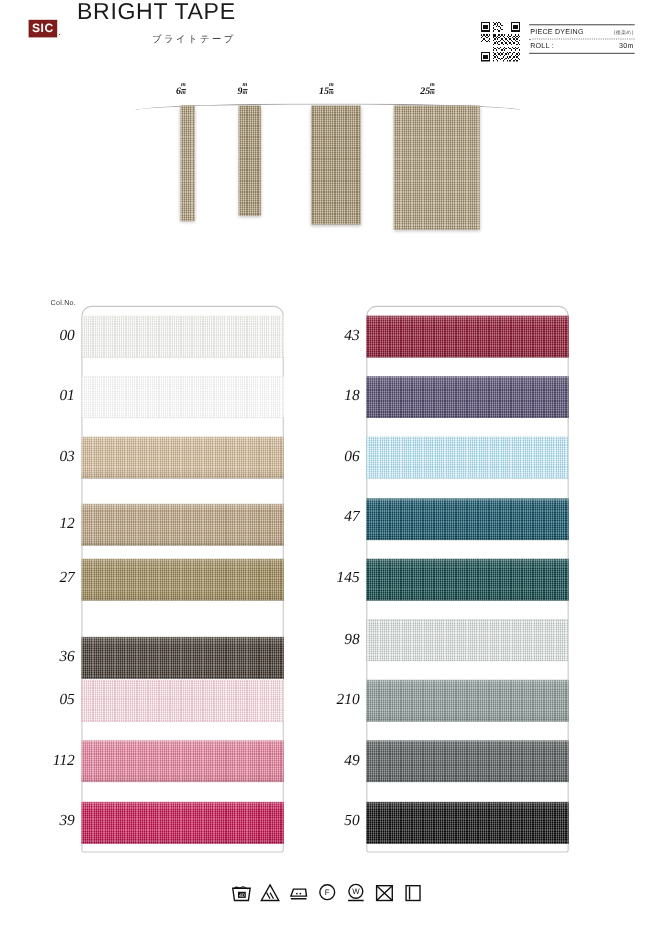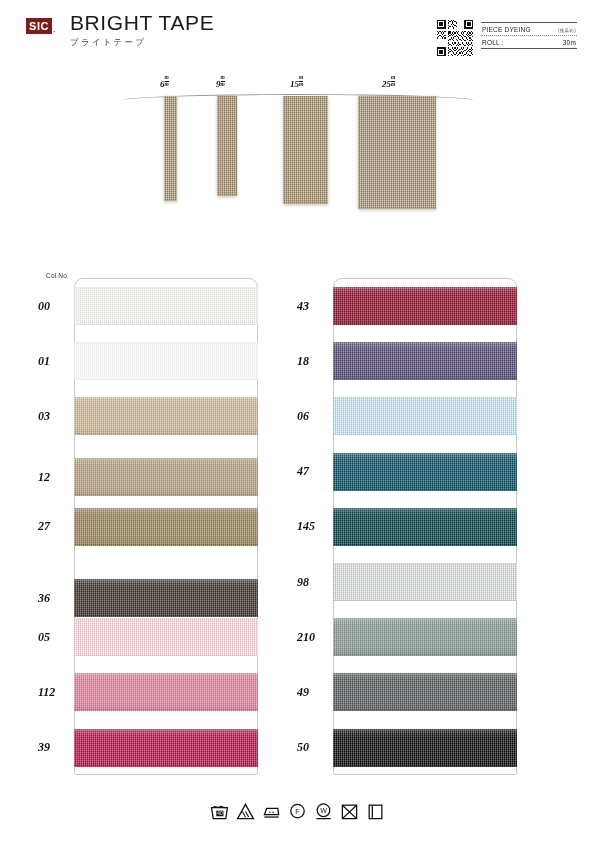--- a/index.html
+++ b/index.html
@@ -21,29 +21,29 @@
 
   .logo-block { position: absolute; left: 26px; top: 18px; display: flex; align-items: flex-start; }
   .logo-mark {
     width: 26px; height: 16px; background: #7f1d1d; color: #fff;
     font-size: 11px; font-weight: bold; letter-spacing: .5px;
     display: flex; align-items: center; justify-content: center;
     font-family: "Liberation Sans", sans-serif;
   }
   .logo-dot { font-size: 9px; color: #333; margin-left: 1px; align-self: flex-end; }
 
-  .title-block { position: absolute; left: 70px; top: 12px; }
+  .title-block { position: absolute; left: 70px; top: 0; text-align: right; }
   .brand-title {
     font-size: 21px; font-weight: 400; letter-spacing: .6px;
     color: #1a1a1a; line-height: 1.05;
     font-family: "Liberation Sans", sans-serif;
   }
   .brand-sub {
     font-size: 8.5px; letter-spacing: 2.2px; color: #3a3a3a;
-    margin-top: 3px; font-family: "DejaVu Sans", sans-serif;
+    margin-top: 8px; font-family: "DejaVu Sans", sans-serif;
   }
 
   .code-block { position: absolute; left: 50%; transform: translateX(-50%); top: 39px; text-align: center; }
   .code-badge {
     background: #1c1c1c; color: #ffffff; border-radius: 9px;
     font-size: 11px; font-weight: bold; letter-spacing: .8px;
     padding: 3px 22px; display: inline-block;
   }
   .code-material { font-size: 6.5px; color: #444; margin-top: 3px; letter-spacing: .3px; }
 
@@ -108,23 +108,23 @@
     border: .8px solid #c8c8c8;
     border-radius: 9px 9px 2px 2px;
     overflow: hidden;
   }
 
   .swatch-row {
     position: absolute; left: 0; width: 220px; height: 55.2px;
   }
   .swatch-num {
     position: absolute; left: 0; top: 50%; transform: translateY(-50%);
-    width: 30px; text-align: left;
+    width: 30px; text-align: right;
     font-family: "Liberation Serif", serif;
-    font-style: italic; font-weight: bold; font-size: 12px; color: #111;
+    font-style: italic; font-weight: normal; font-size: 14px; color: #111;
   }
   .swatch-band {
     position: absolute; left: 36px; top: 9px; width: 184px; height: 38px;
     background-image:
       repeating-linear-gradient(90deg, rgba(255,255,255,.26) 0 1px, rgba(0,0,0,.09) 1px 2px),
       repeating-linear-gradient(0deg, rgba(255,255,255,.18) 0 1px, rgba(0,0,0,.07) 1px 2px);
     box-shadow: inset 0 5px 9px -6px rgba(255,255,255,.55),
                 inset 0 -5px 9px -6px rgba(0,0,0,.28);
   }
   .swatch-band.pale {

